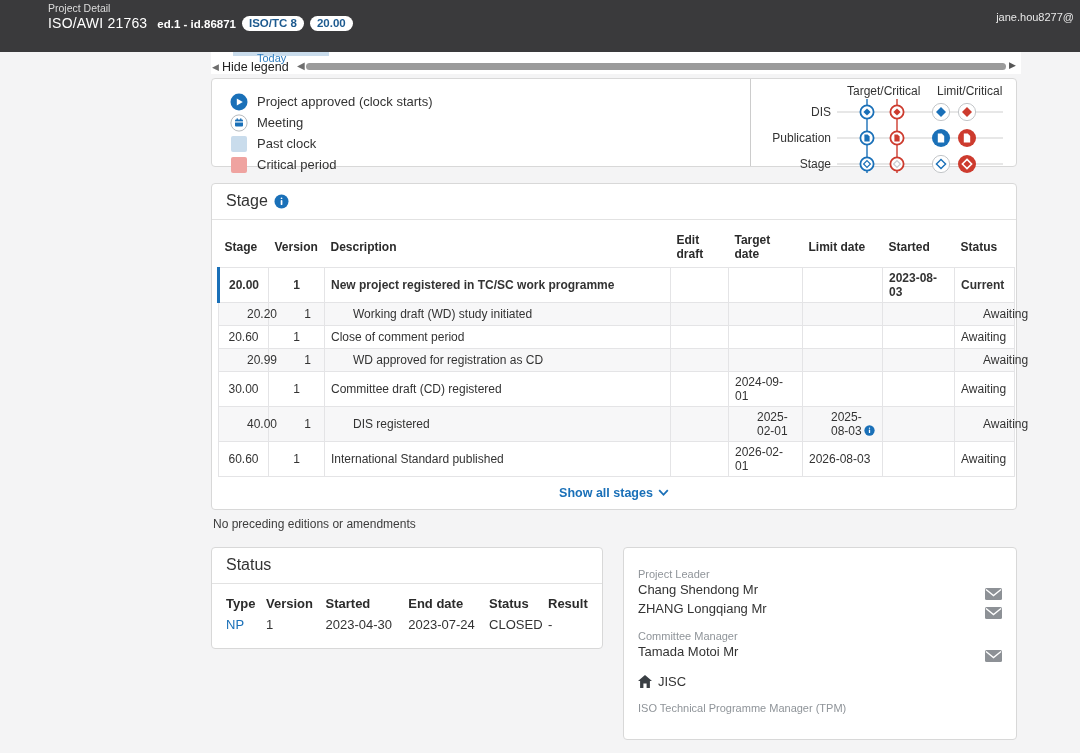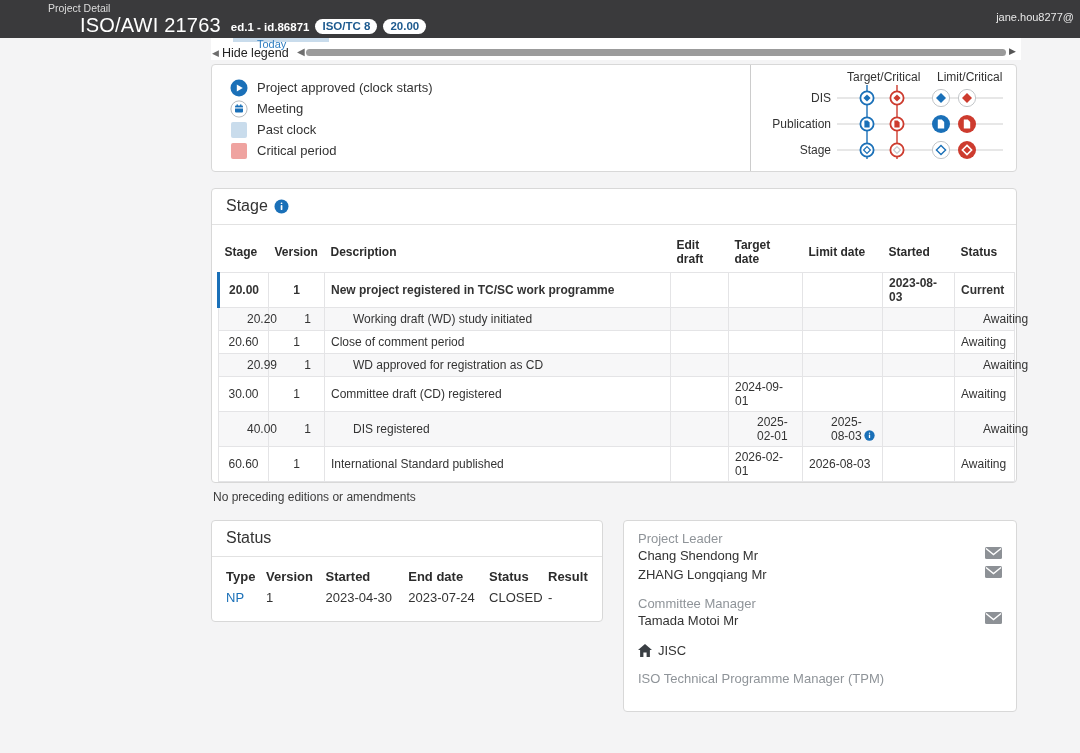--- a/index.html
+++ b/index.html
@@ -15,26 +15,26 @@
     --red: #cd3b2e;
     --header-bg: #3a3a3c;
     --card-border: #d8d8d8;
     --table-border: #e4e4e6;
     --stripe: #f7f7f8;
     --muted: #8f9499;
   }
 
   
   .topbar {
-    height: 38px; background: var(--header-bg); color: #fff;
+    height: 52px; background: var(--header-bg); color: #fff;
     position: relative; padding: 2px 0 0 48px;
   }
   .eyebrow { font-size: 10.5px; color: #dcdcdc; }
   .title-row { display: flex; align-items: center; margin-top: 0px; }
-  .app-title { font-size: 20px; letter-spacing: .2px; margin-left: 32px; }
+  .app-title { font-size: 14px; letter-spacing: .2px; }
   .title-sub { font-size: 11.5px; font-weight: bold; margin-left: 10px; margin-top: 3px; }
   .badge {
     background: #fff; color: #1d5a8f; font-weight: bold; font-size: 11.5px;
     border-radius: 8px; padding: 1px 7px 2px; margin-left: 6px; margin-top: 2px;
     cursor: pointer;
   }
   .badge:first-of-type { margin-left: 16px; }
   .user-email { position: absolute; right: 6px; top: 11px; font-size: 11px; color: #e8e8e8; }
 
   
@@ -51,21 +51,21 @@
   .sb-arrow-right { position: absolute; left: 798px; top: 8px; font-size: 9px; color: #555; }
 
   
   .card { background: #fff; border: 1px solid var(--card-border); border-radius: 4px; }
   .card-title {
     font-size: 16px; color: #333; padding: 8px 14px 9px;
     border-bottom: 1px solid #e2e2e2; display: flex; align-items: center; gap: 6px;
   }
 
   
-  .legend-card { margin-top: 4px; height: 108px; display: flex; }
+  .legend-card { margin-top: 4px; height: 89px; display: flex; }
   .legend-left { flex: 1; padding: 12px 0 0 18px; }
   .legend-item { display: flex; align-items: center; gap: 9px; height: 21px; }
   .legend-item .lbl { font-size: 13px; color: #333; }
   .swatch { width: 16px; height: 16px; border-radius: 2px; margin: 0 1px; }
   .swatch.past { background: #c9dcec; }
   .swatch.critical { background: #efa3a0; }
 
   .legend-right { width: 266px; border-left: 1px solid #ccc; padding-top: 5px; }
   .mx-headers { position: relative; height: 15px; font-size: 12px; color: #333; }
   .mx-headers .h-target { position: absolute; left: 96px; }
@@ -97,22 +97,22 @@
   .ballots-card { width: 392px; }
   .ballots-body { padding: 10px 14px 14px; }
   table.ballots { border-collapse: collapse; font-size: 13px; }
   table.ballots th { text-align: left; font-weight: bold; padding: 2px 0 6px; color: #2b2b2b; }
   table.ballots td { padding: 0 0 2px; color: #333; }
   table.ballots a { color: var(--blue); text-decoration: none; cursor: pointer; }
 
   .resp-card { flex: 1; }
   .resp-body { padding: 10px 14px 14px; }
   .resp-group { margin-bottom: 11px; }
-  .resp-role { font-size: 13px; color: var(--muted); margin-bottom: 1px; }
-  .resp-person { display: flex; align-items: flex-start; justify-content: space-between; font-size: 13px; color: #333; line-height: 1.45; }
+  .resp-role { font-size: 11px; color: var(--muted); margin-bottom: 1px; margin-top: 10px; }
+  .resp-person { display: flex; align-items: flex-end; justify-content: space-between; font-size: 13px; color: #333; line-height: 1.45; }
   .resp-person .pname { display: flex; align-items: center; gap: 6px; }
   .mail-btn { cursor: pointer; display: inline-flex; }
 
   .icon { display: inline-flex; }
 </style>
 </head>
 <body>
 
 <header class="topbar">
   <div class="eyebrow">Project Detail</div>
@@ -336,20 +336,28 @@
               <td class="c-version">1</td>
               <td>International Standard published</td>
               <td></td>
               <td>2026-02-01</td>
               <td>2026-08-03</td>
               <td></td>
               <td>Awaiting</td>
             </tr>
           </tbody>
       </table>
+    </div>
+    <div class="show-all">
+      <a>
+        <span>Show all stages</span>
+        <svg width="11" height="8" viewBox="0 0 11 8">
+            <polyline points="1.2,1.2 5.5,5.8 9.8,1.2" fill="none" stroke="#1a70b8" stroke-width="1.8"></polyline>
+          </svg>
+      </a>
     </div>
   </div>
   <div class="note-below">No preceding editions or amendments</div>
 
   <div class="bottom-row">
     <div class="card ballots-card">
       <div class="card-title">
           <span>Status</span>
         </div>
       <div class="ballots-body">

